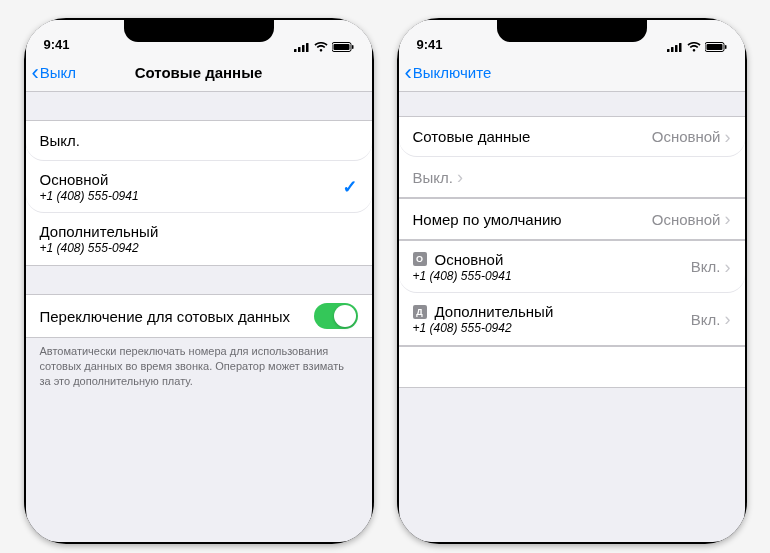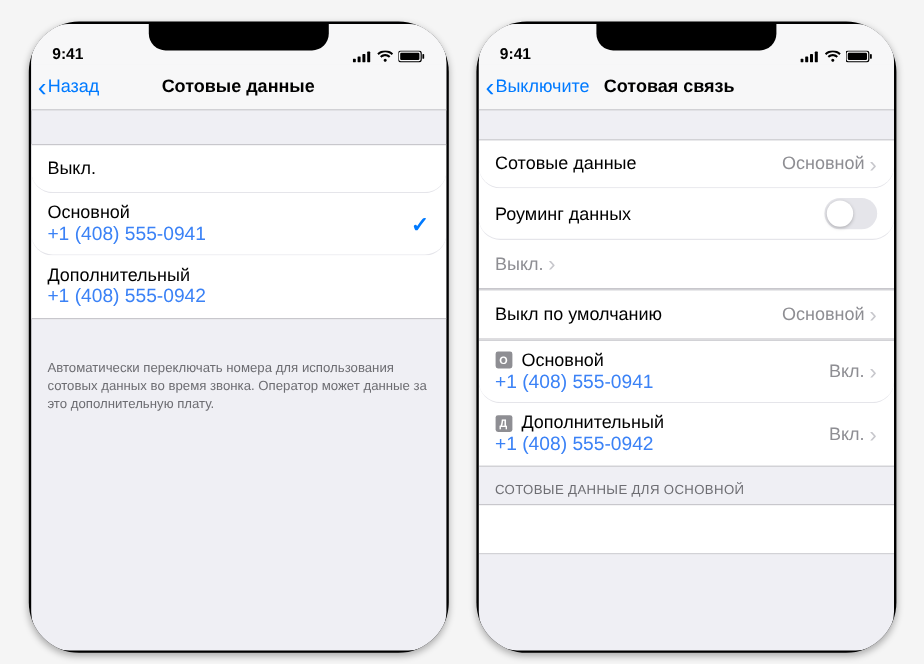--- a/index.html
+++ b/index.html
@@ -129,22 +129,23 @@
     display: flex;
     align-items: center;
     gap: 8px;
     flex: 1;
   }
   .row-label {
     font-size: 15px;
     color: #000;
   }
   .row-sub {
-    font-size: 16px;
-    color: #3b82f6;
+    font-size: 12px;
+    color: #000000;
+    font-style: italic;
   }
   .row-value {
     font-size: 15px;
     color: #8e8e93;
     margin-right: 4px;
   }
   .chevron-right {
     color: #c7c7cc;
     font-size: 18px;
     line-height: 1;
@@ -233,21 +234,21 @@
               <rect x="1.5" y="2" width="16" height="6" rx="1" fill="#000"></rect>
               <rect x="20" y="3" width="1.5" height="4" rx="0.7" fill="#000"></rect>
             </svg>
         </span>
       </span>
     </div>
 
     <div class="nav-bar">
       <div class="back-btn">
         <span class="back-chevron">‹</span>
-        <span>Назад</span>
+        <span>Выкл</span>
       </div>
       <div class="nav-title">Сотовые данные</div>
     </div>
 
     <div class="content">
       <div class="spacer"></div>
 
       <div class="group">
         <div class="row">
           <span class="row-label">Выкл.</span>
@@ -262,21 +263,29 @@
         <div class="row row-tall">
           <div class="row-main">
             <span class="row-label">Дополнительный</span>
             <span class="row-sub">+1 (408) 555-0942</span>
           </div>
         </div>
       </div>
 
       <div class="spacer"></div>
 
-      <div class="footer-text">Автоматически переключать номера для использования сотовых данных во время звонка. Оператор может данные за это дополнительную плату.</div>
+      <div class="group">
+        <div class="row">
+          <span class="row-label">Переключение для сотовых данных</span>
+          <div class="toggle on">
+              <div class="knob"></div>
+            </div>
+        </div>
+      </div>
+      <div class="footer-text">Автоматически переключать номера для использования сотовых данных во время звонка. Оператор может взимать за это дополнительную плату.</div>
     </div>
   </div>
 </div>
 
 <div class="phone">
   <div class="screen">
     <div class="notch"></div>
 
     <div class="status-bar">
       <span>9:41</span>
@@ -302,51 +311,44 @@
             </svg>
         </span>
       </span>
     </div>
 
     <div class="nav-bar">
       <div class="back-btn">
         <span class="back-chevron">‹</span>
         <span>Выключите</span>
       </div>
-      <div class="nav-title left-shift">Сотовая связь</div>
     </div>
 
     <div class="content">
       <div style="height:24px"></div>
 
       <div class="group">
         <div class="row">
           <span class="row-label">Сотовые данные</span>
           <div class="row-right">
             <span class="row-value">Основной</span>
             <span class="chevron-right">›</span>
           </div>
         </div>
         <div class="row">
-          <span class="row-label">Роуминг данных</span>
-          <div class="toggle off">
-              <div class="knob"></div>
-            </div>
-        </div>
-        <div class="row">
           <div class="row-right">
             <span class="row-value">Выкл.</span>
             <span class="chevron-right">›</span>
           </div>
         </div>
       </div>
 
       <div class="group">
         <div class="row">
-          <span class="row-label">Выкл по умолчанию</span>
+          <span class="row-label">Номер по умолчанию</span>
           <div class="row-right">
             <span class="row-value">Основной</span>
             <span class="chevron-right">›</span>
           </div>
         </div>
       </div>
 
       <div class="group">
         <div class="row row-tall">
           <div class="row-main">
@@ -369,21 +371,20 @@
             </div>
             <span class="row-sub">+1 (408) 555-0942</span>
           </div>
           <div class="row-right">
             <span class="row-value">Вкл.</span>
             <span class="chevron-right">›</span>
           </div>
         </div>
       </div>
 
-      <div class="header-text">СОТОВЫЕ ДАННЫЕ ДЛЯ ОСНОВНОЙ</div>
       <div class="group">
         <div class="row">
           
           
         </div>
       </div>
     </div>
   </div>
 </div>
 

